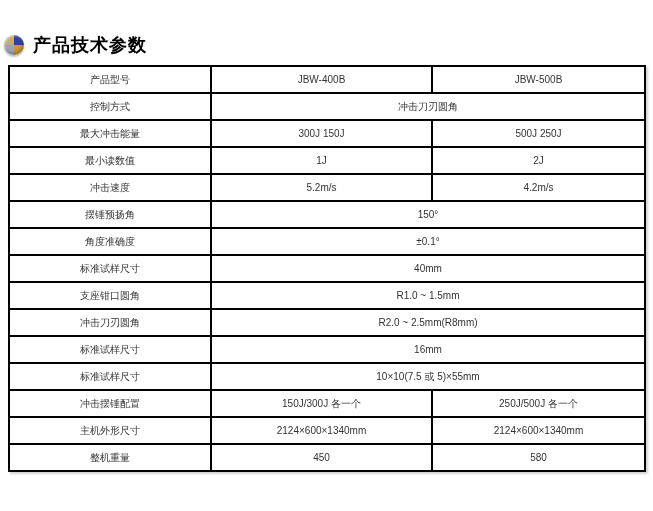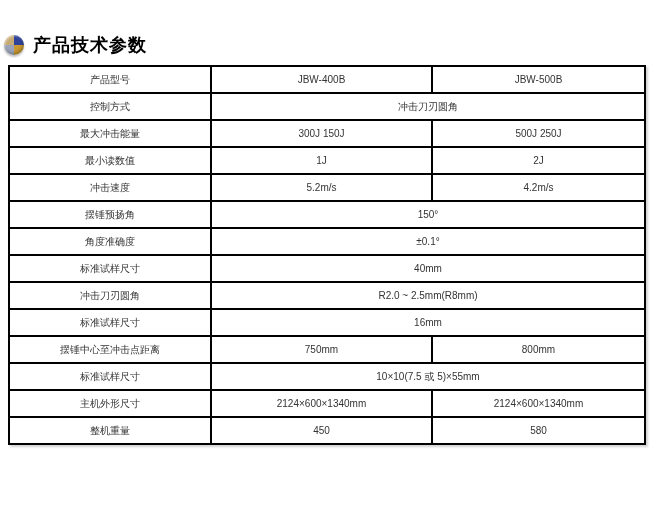--- a/index.html
+++ b/index.html
@@ -106,35 +106,39 @@
         </tr>
         <tr>
           <td>角度准确度</td>
           <td colspan="2">±0.1°</td>
         </tr>
         <tr>
           <td>标准试样尺寸</td>
           <td colspan="2">40mm</td>
         </tr>
         <tr>
+          <td>支座钳口圆角</td>
+          <td colspan="2">R1.0 ~ 1.5mm</td>
+        </tr>
+        <tr>
           <td>冲击刀刃圆角</td>
           <td colspan="2">R2.0 ~ 2.5mm(R8mm)</td>
         </tr>
         <tr>
           <td>标准试样尺寸</td>
           <td colspan="2">16mm</td>
         </tr>
         <tr>
-          <td>摆锤中心至冲击点距离</td>
-          <td>750mm</td>
-          <td>800mm</td>
+          <td>标准试样尺寸</td>
+          <td colspan="2">10×10(7.5 或 5)×55mm</td>
         </tr>
         <tr>
-          <td>标准试样尺寸</td>
-          <td colspan="2">10×10(7.5 或 5)×55mm</td>
+          <td>冲击摆锤配置</td>
+          <td>150J/300J 各一个</td>
+          <td>250J/500J 各一个</td>
         </tr>
         <tr>
           <td>主机外形尺寸</td>
           <td>2124×600×1340mm</td>
           <td>2124×600×1340mm</td>
         </tr>
         <tr>
           <td>整机重量</td>
           <td>450</td>
           <td>580</td>

